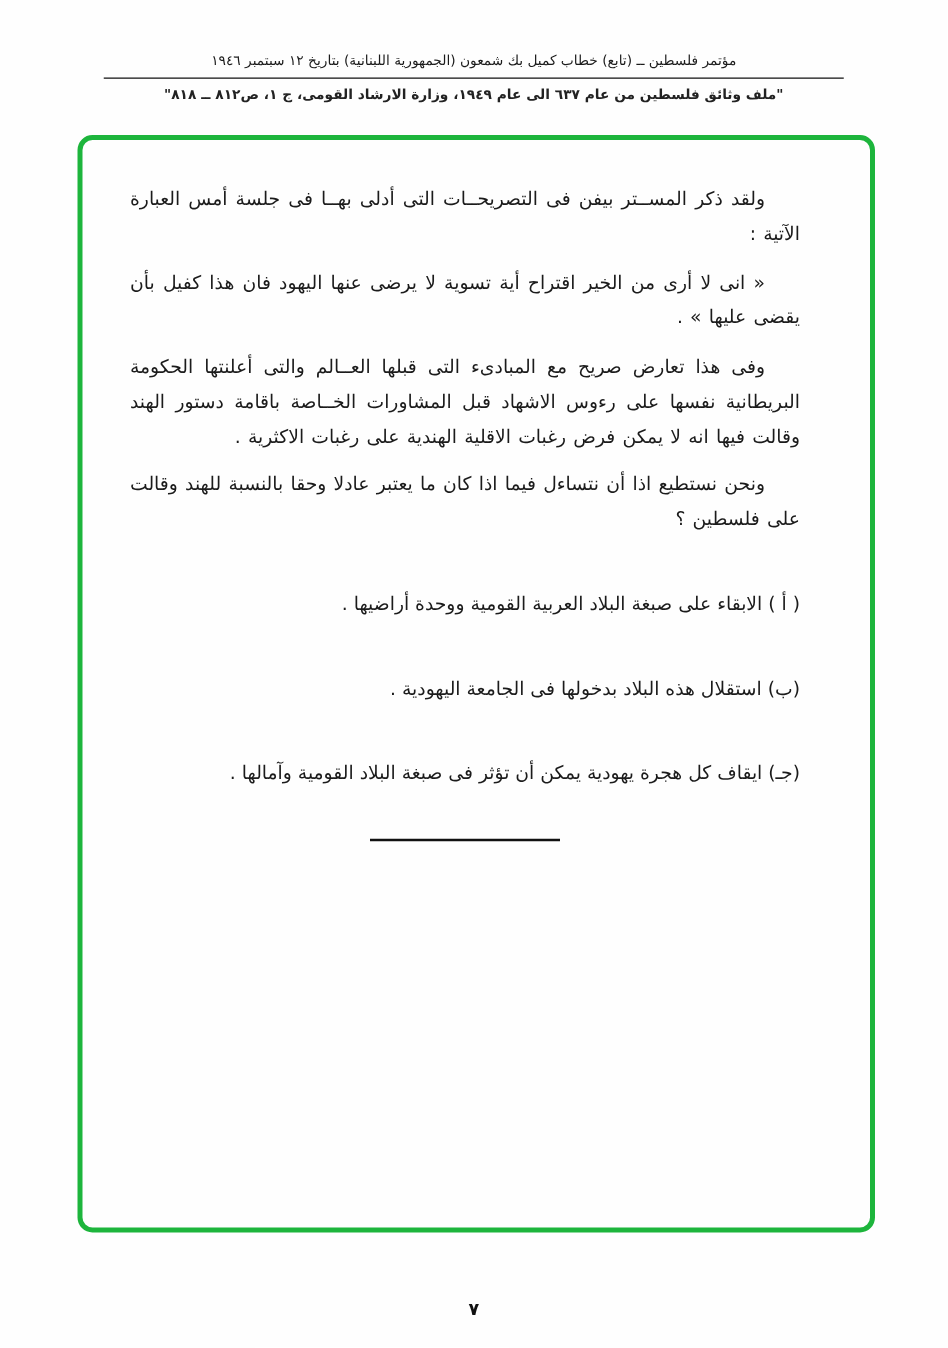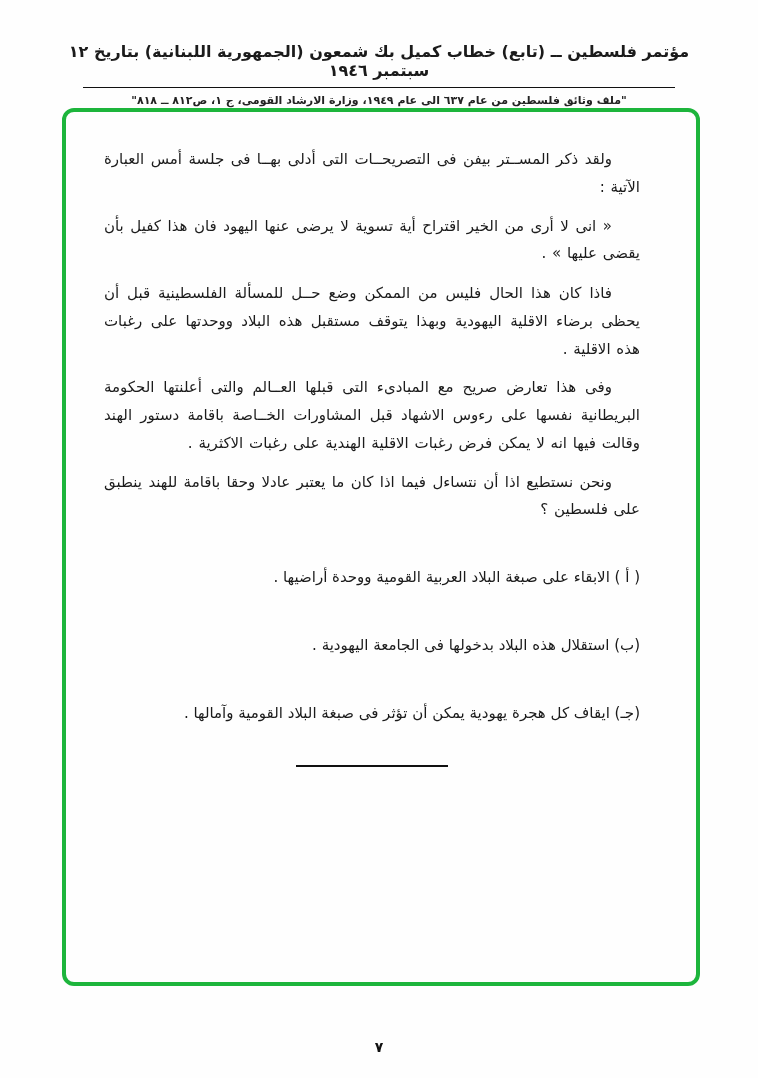--- a/index.html
+++ b/index.html
@@ -20,22 +20,22 @@
   }
 
   
   .doc-header {
     padding-top: 42px;
     text-align: center;
     direction: rtl;
   }
 
   .doc-title {
-    font-size: 16px;
-    font-weight: bold;
+    font-size: 11px;
+    font-weight: normal;
     letter-spacing: 0.2px;
     padding: 0 40px;
   }
 
   .header-rule {
     width: 592px;
     border-top: 1.5px solid #111;
     margin: 7px auto 6px auto;
   }
 
@@ -110,25 +110,24 @@
     <div class="header-rule"></div>
     <div class="doc-citation">"ملف وثائق فلسطين من عام ٦٣٧ الى عام ١٩٤٩، وزارة الارشاد القومى، ج ١، ص٨١٢ ــ ٨١٨"</div>
   </header>
 
   <div class="green-box">
 
     <p class="para">ولقد ذكر المســتر بيفن فى التصريحــات التى أدلى بهــا فى جلسة أمس العبارة الآتية :</p>
 
     <p class="para quote">« انى لا أرى من الخير اقتراح أية تسوية لا يرضى عنها اليهود فان هذا كفيل بأن يقضى عليها » .</p>
 
-    <p class="para">فاذا كان هذا الحال فليس من الممكن وضع حــل للمسألة الفلسطينية قبل أن يحظى برضاء الاقلية اليهودية وبهذا يتوقف مستقبل هذه البلاد ووحدتها على رغبات هذه الاقلية .</p>
 
     <p class="para">وفى هذا تعارض صريح مع المبادىء التى قبلها العــالم والتى أعلنتها الحكومة البريطانية نفسها على رءوس الاشهاد قبل المشاورات الخــاصة باقامة دستور الهند وقالت فيها انه لا يمكن فرض رغبات الاقلية الهندية على رغبات الاكثرية .</p>
 
-    <p class="para">ونحن نستطيع اذا أن نتساءل فيما اذا كان ما يعتبر عادلا وحقا باقامة للهند ينطبق على فلسطين ؟</p>
+    <p class="para">ونحن نستطيع اذا أن نتساءل فيما اذا كان ما يعتبر عادلا وحقا بالنسبة للهند وقالت على فلسطين ؟</p>
 
 
     <p class="list-item">( أ ) الابقاء على صبغة البلاد العربية القومية ووحدة أراضيها .</p>
 
     <p class="list-item">(ب) استقلال هذه البلاد بدخولها فى الجامعة اليهودية .</p>
 
     <p class="list-item">(جـ) ايقاف كل هجرة يهودية يمكن أن تؤثر فى صبغة البلاد القومية وآمالها .</p>
 
     <div class="end-divider"></div>
 

